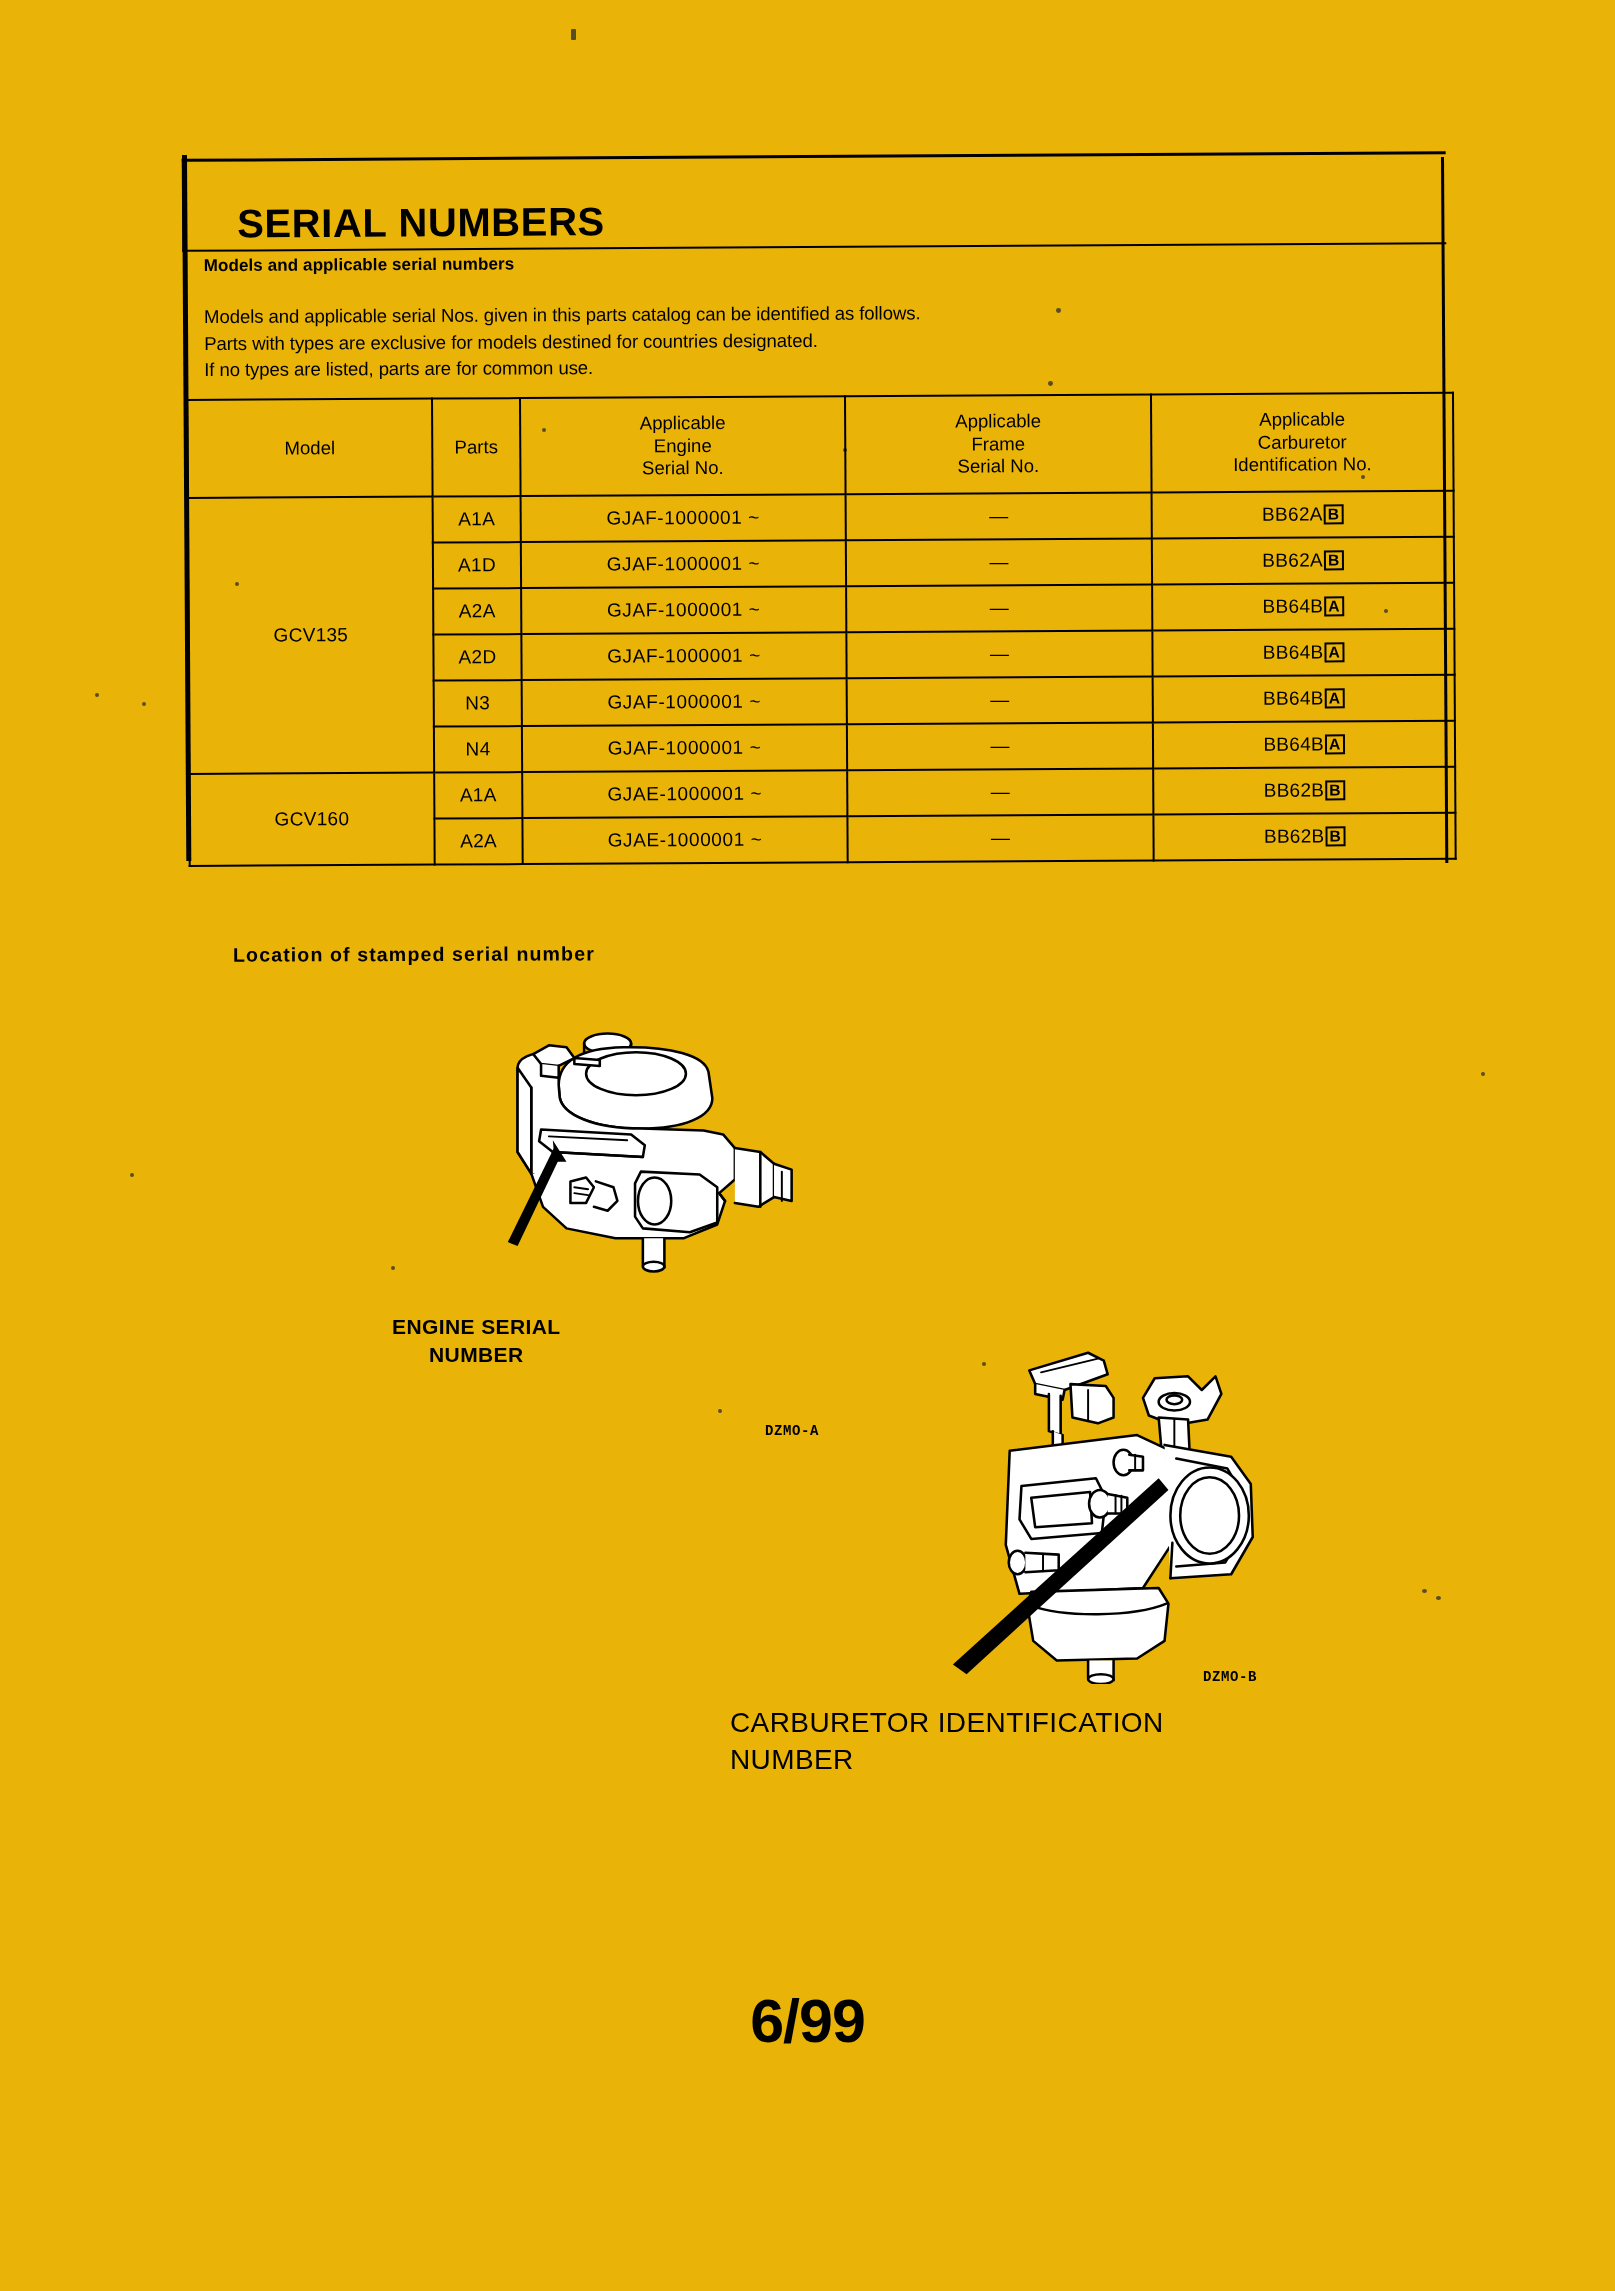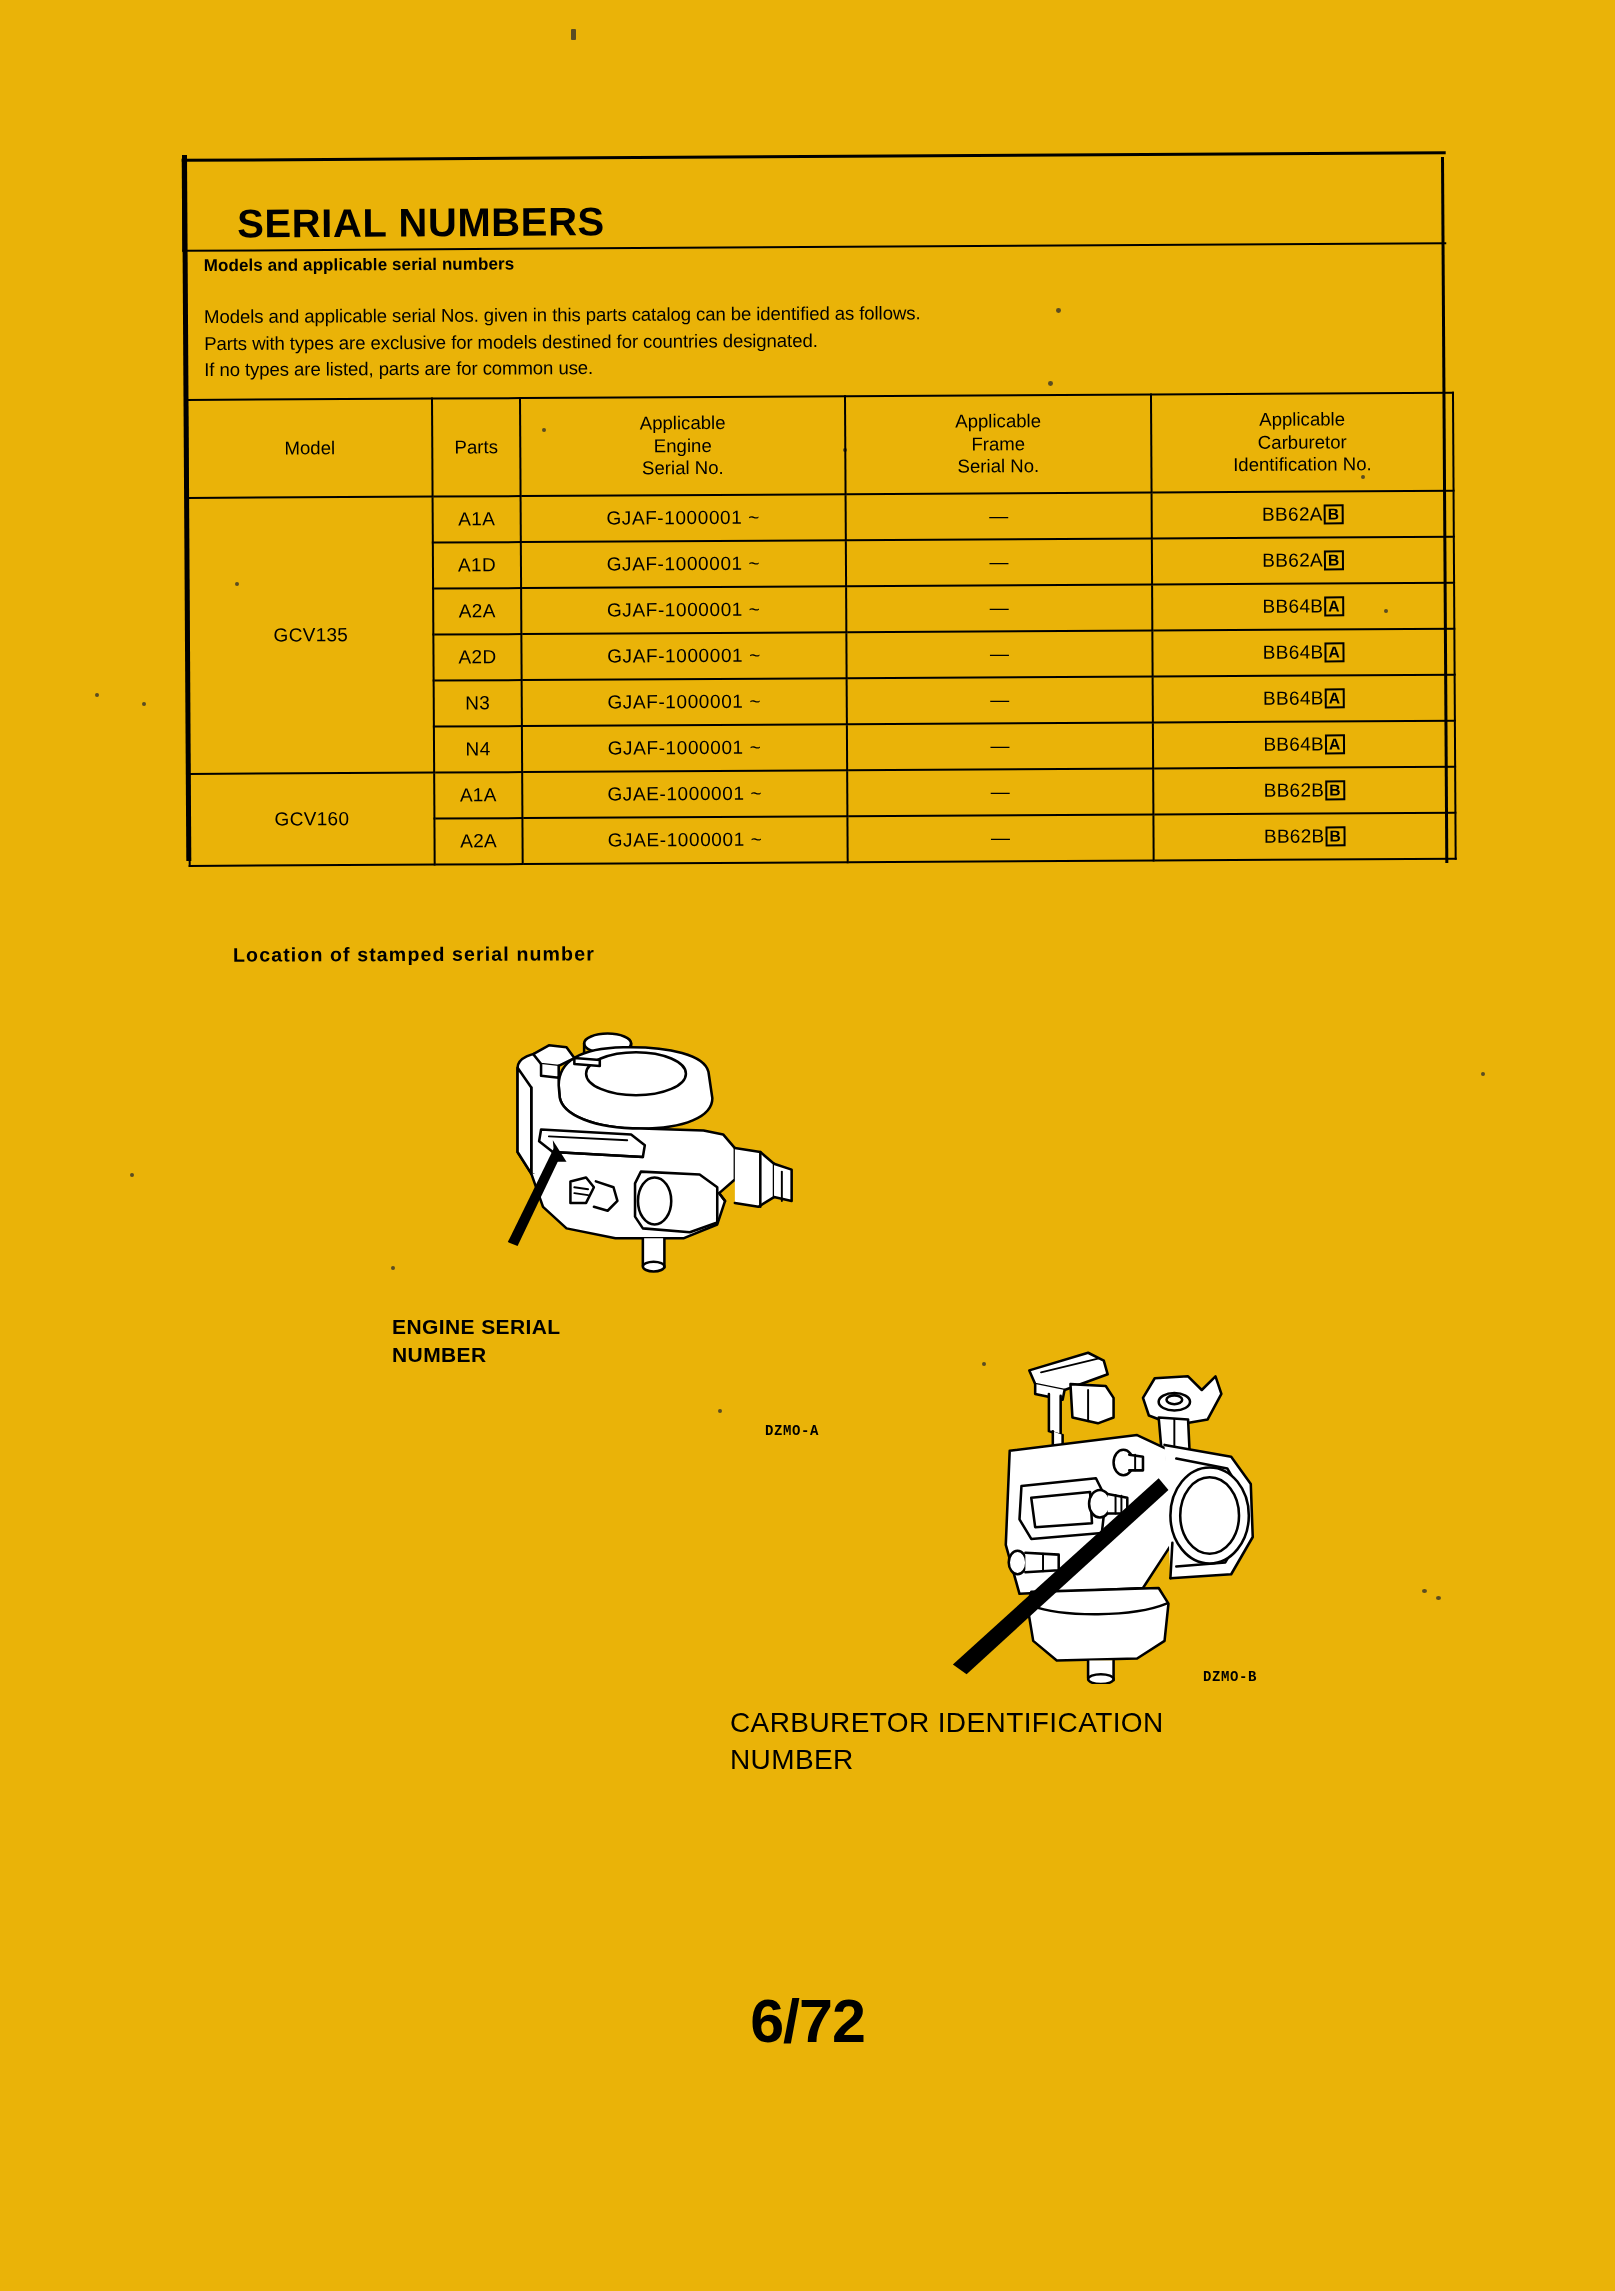--- a/index.html
+++ b/index.html
@@ -167,20 +167,21 @@
     transform: rotate(-0.2deg);
   }
   #engine-label {
     position: absolute;
     left: 392px;
     top: 1313px;
     font-size: 21px;
     font-weight: bold;
     letter-spacing: 0.4px;
     line-height: 1.32;
+    text-align: center;
   }
   #carb-label {
     position: absolute;
     left: 730px;
     top: 1705px;
     font-size: 28px;
     font-weight: normal;
     letter-spacing: 0.4px;
     line-height: 1.32;
   }
@@ -433,16 +434,16 @@
   </div>
 
   <div id="carb-label">
     <div>CARBURETOR IDENTIFICATION</div>
     <div>NUMBER</div>
   </div>
 
   <div class="code-label" id="dzmo-a">DZMO-A</div>
   <div class="code-label" id="dzmo-b">DZMO-B</div>
 
-  <div id="pagenum">6/72</div>
+  <div id="pagenum">6/99</div>
 
 </div>
 
 
 </body></html>

